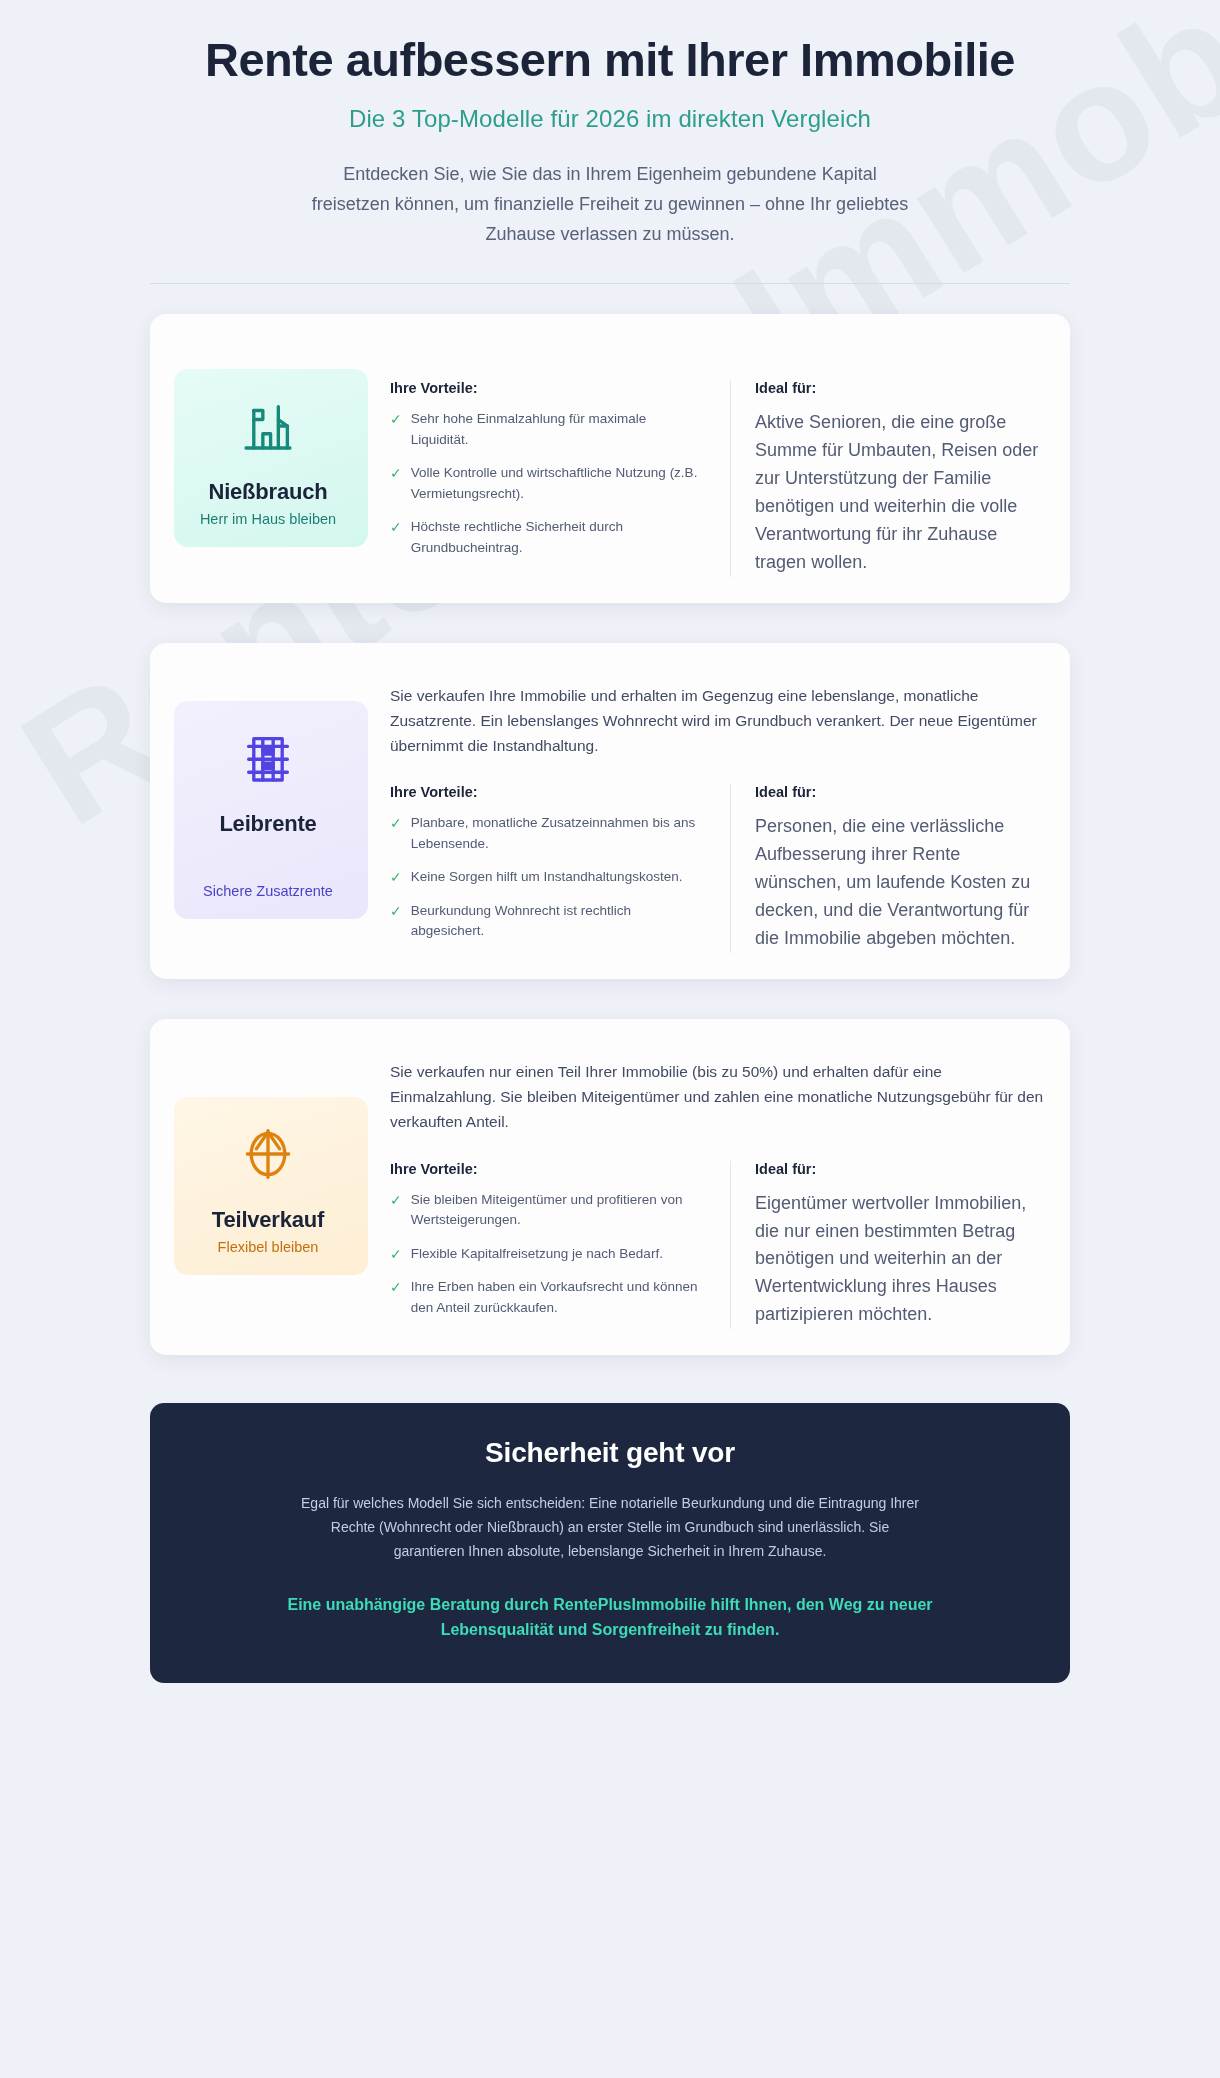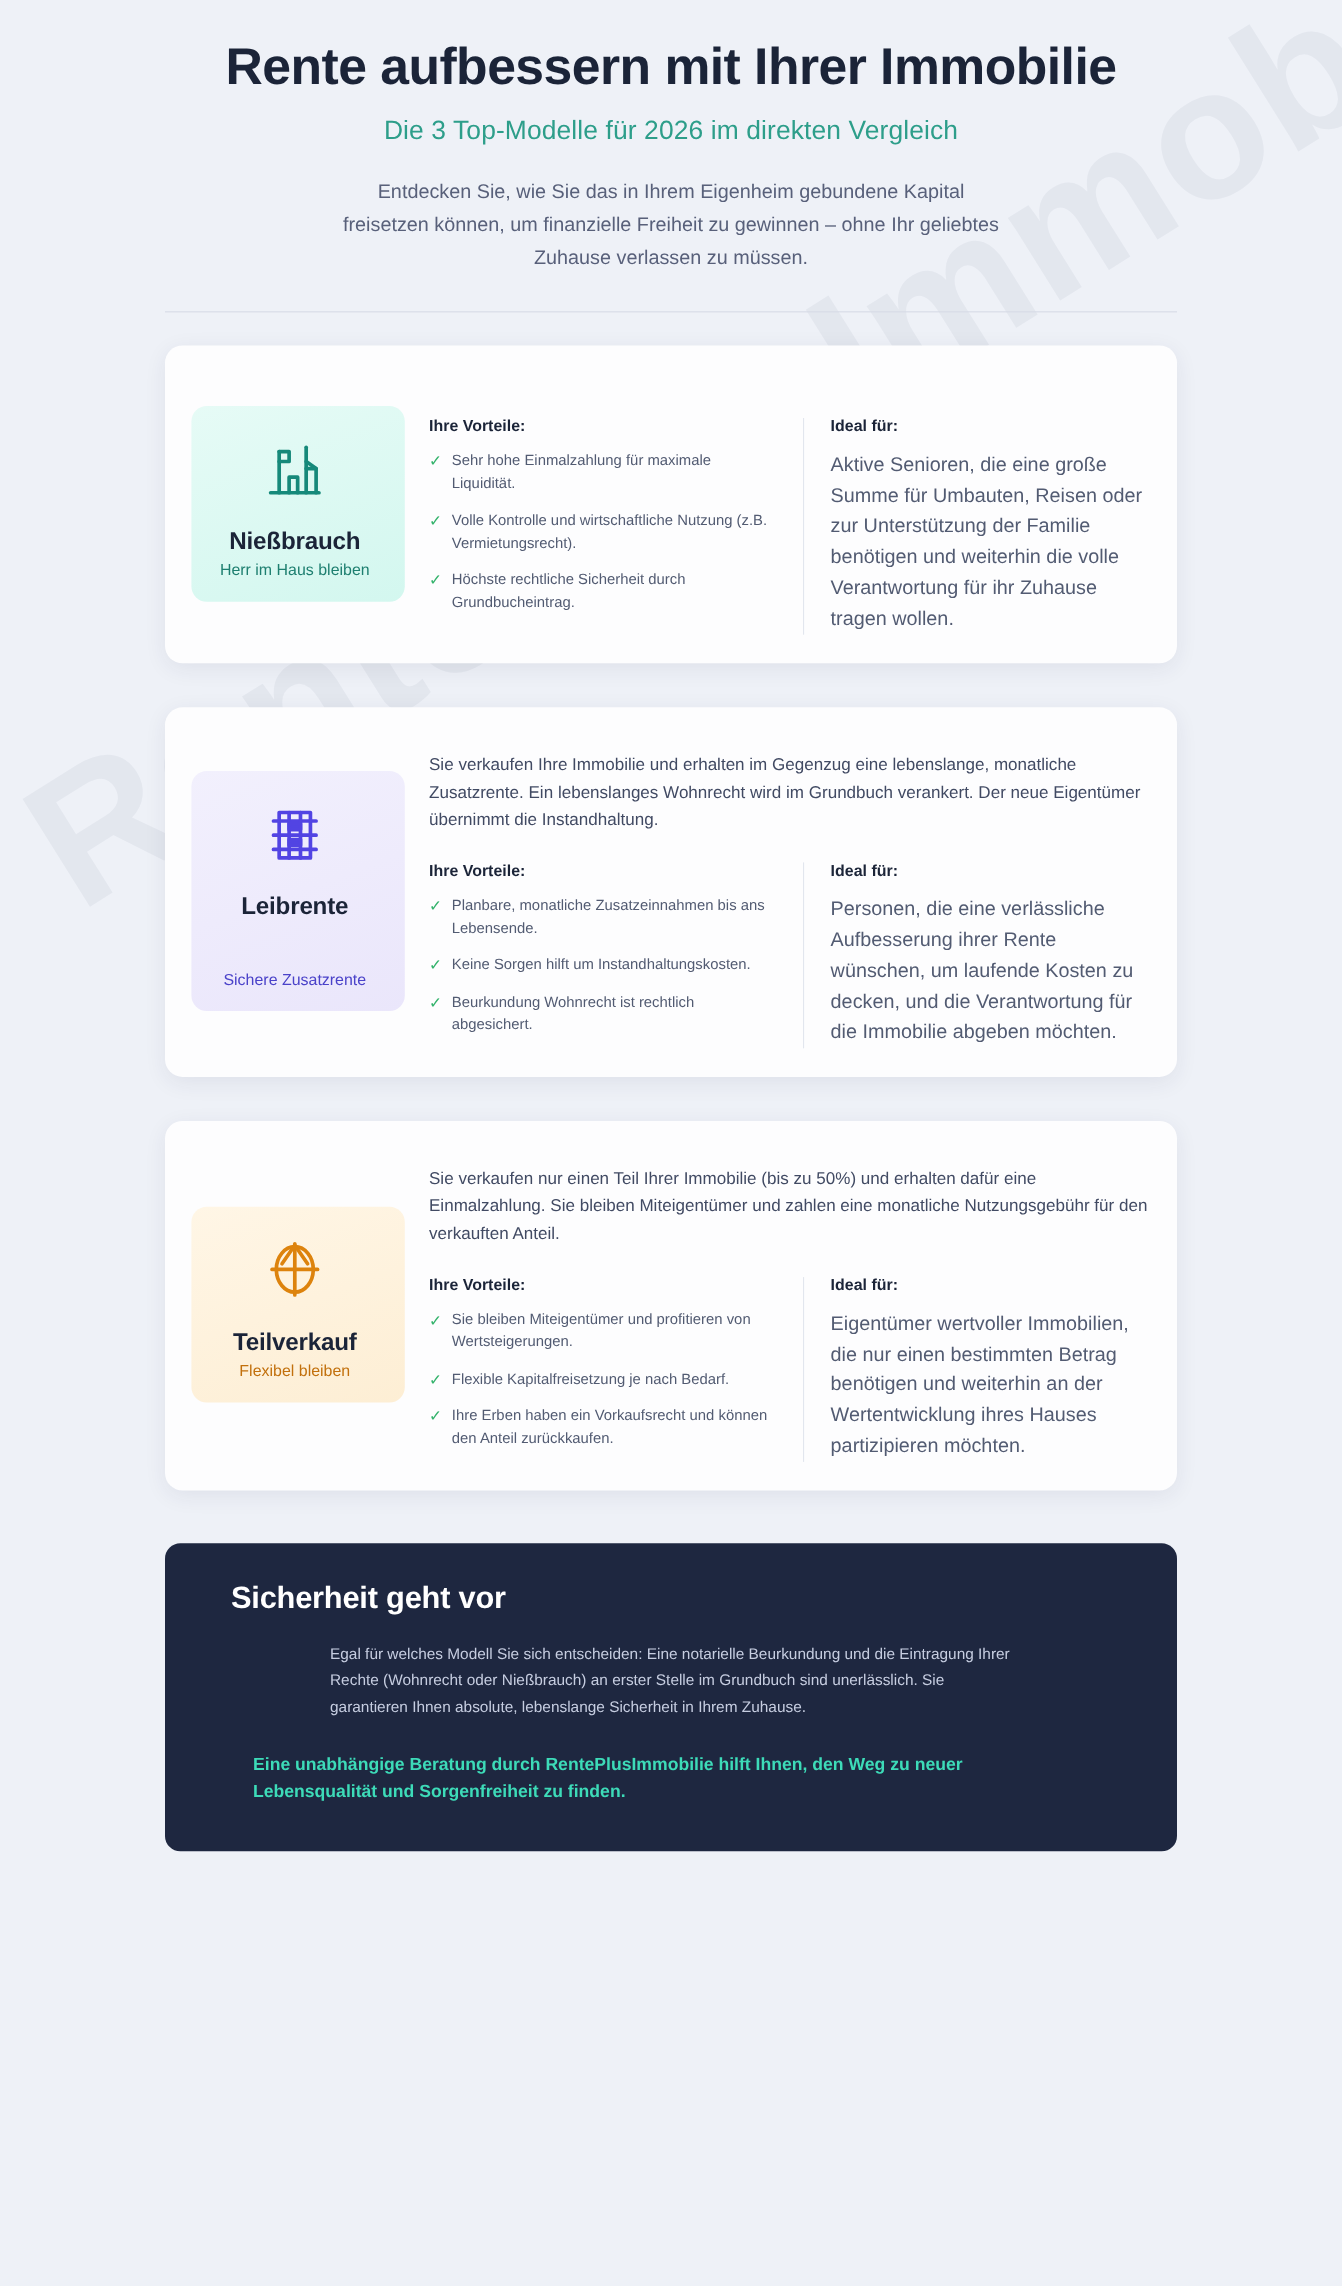--- a/index.html
+++ b/index.html
@@ -151,21 +151,21 @@
     line-height: 1.55;
     color: #525b72;
   }
 
   
   .footer {
     margin-top: 48px;
     background: #1e2740;
     border-radius: 14px;
     padding: 34px 60px 40px 60px;
-    text-align: left;
+    text-align: center;
   }
   .footer h3 {
     font-size: 28px;
     font-weight: 700;
     color: #ffffff;
     letter-spacing: -0.2px;
   }
   .footer p.f-body {
     margin: 22px auto 0 auto;
     max-width: 620px;

